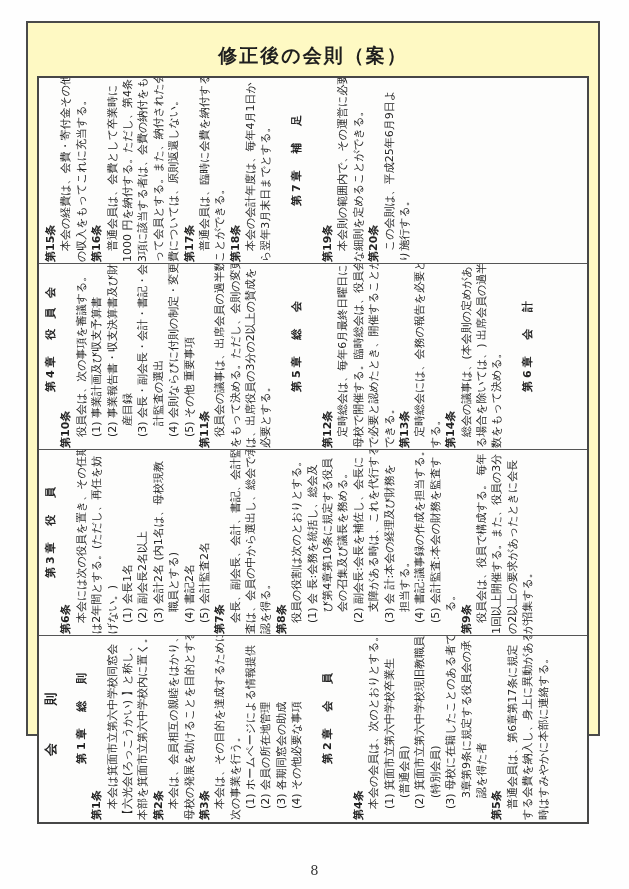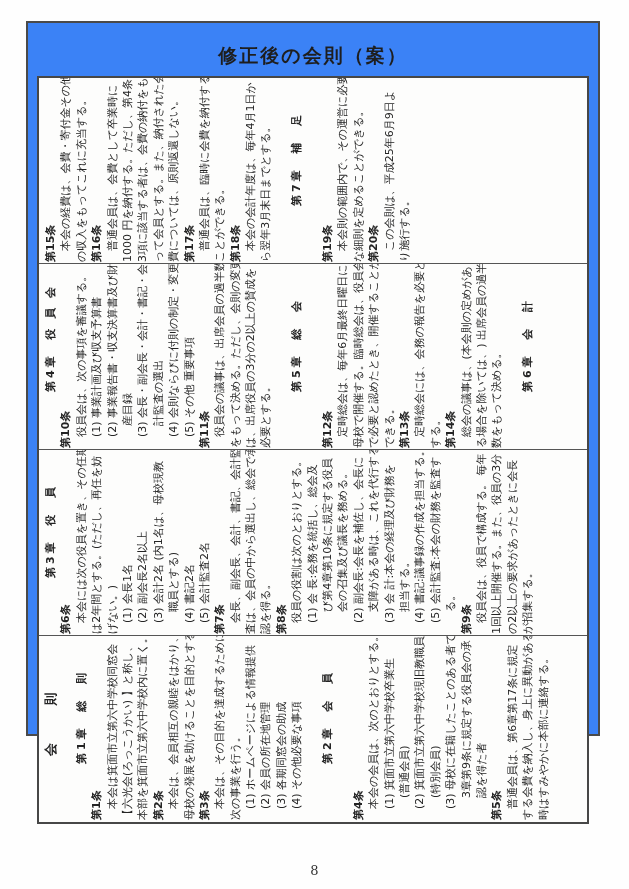--- a/index.html
+++ b/index.html
@@ -1,19 +1,19 @@
 <!DOCTYPE html>
 <html><head>
 <meta charset="utf-8">
 <style>
   html,body{margin:0;padding:0;background:#ffffff;}
   .page{position:relative;width:629px;height:889px;background:#fefefe;overflow:hidden;
         font-family:"DejaVu Sans","Liberation Sans",sans-serif;color:#222;}
   .frame{position:absolute;left:26px;top:21px;width:574px;height:715px;
-         border:2px solid #4a4a4a;box-sizing:border-box;background:#3b82f6;}
+         border:2px solid #4a4a4a;box-sizing:border-box;background:#fef9c3;}
   .title{position:absolute;left:0;right:0;top:20px;text-align:center;
          font-size:19px;font-weight:bold;letter-spacing:2px;color:#1e1e1e;}
   .grid{position:absolute;left:9px;top:53px;width:552px;height:748px;
         border:2px solid #474747;box-sizing:border-box;background:#fdfdfc;}
   .band{position:relative;height:185px;overflow:hidden;border-bottom:1px solid #555;}
   .band:last-child{height:186px;border-bottom:none;}
   .rot{position:absolute;left:4px;top:184px;width:183px;height:538px;
        transform-origin:0 0;transform:rotate(-90deg);}
   .line{height:15.4px;line-height:15.4px;font-size:11px;white-space:pre;color:#242424;}
   .art{font-weight:bold;}

